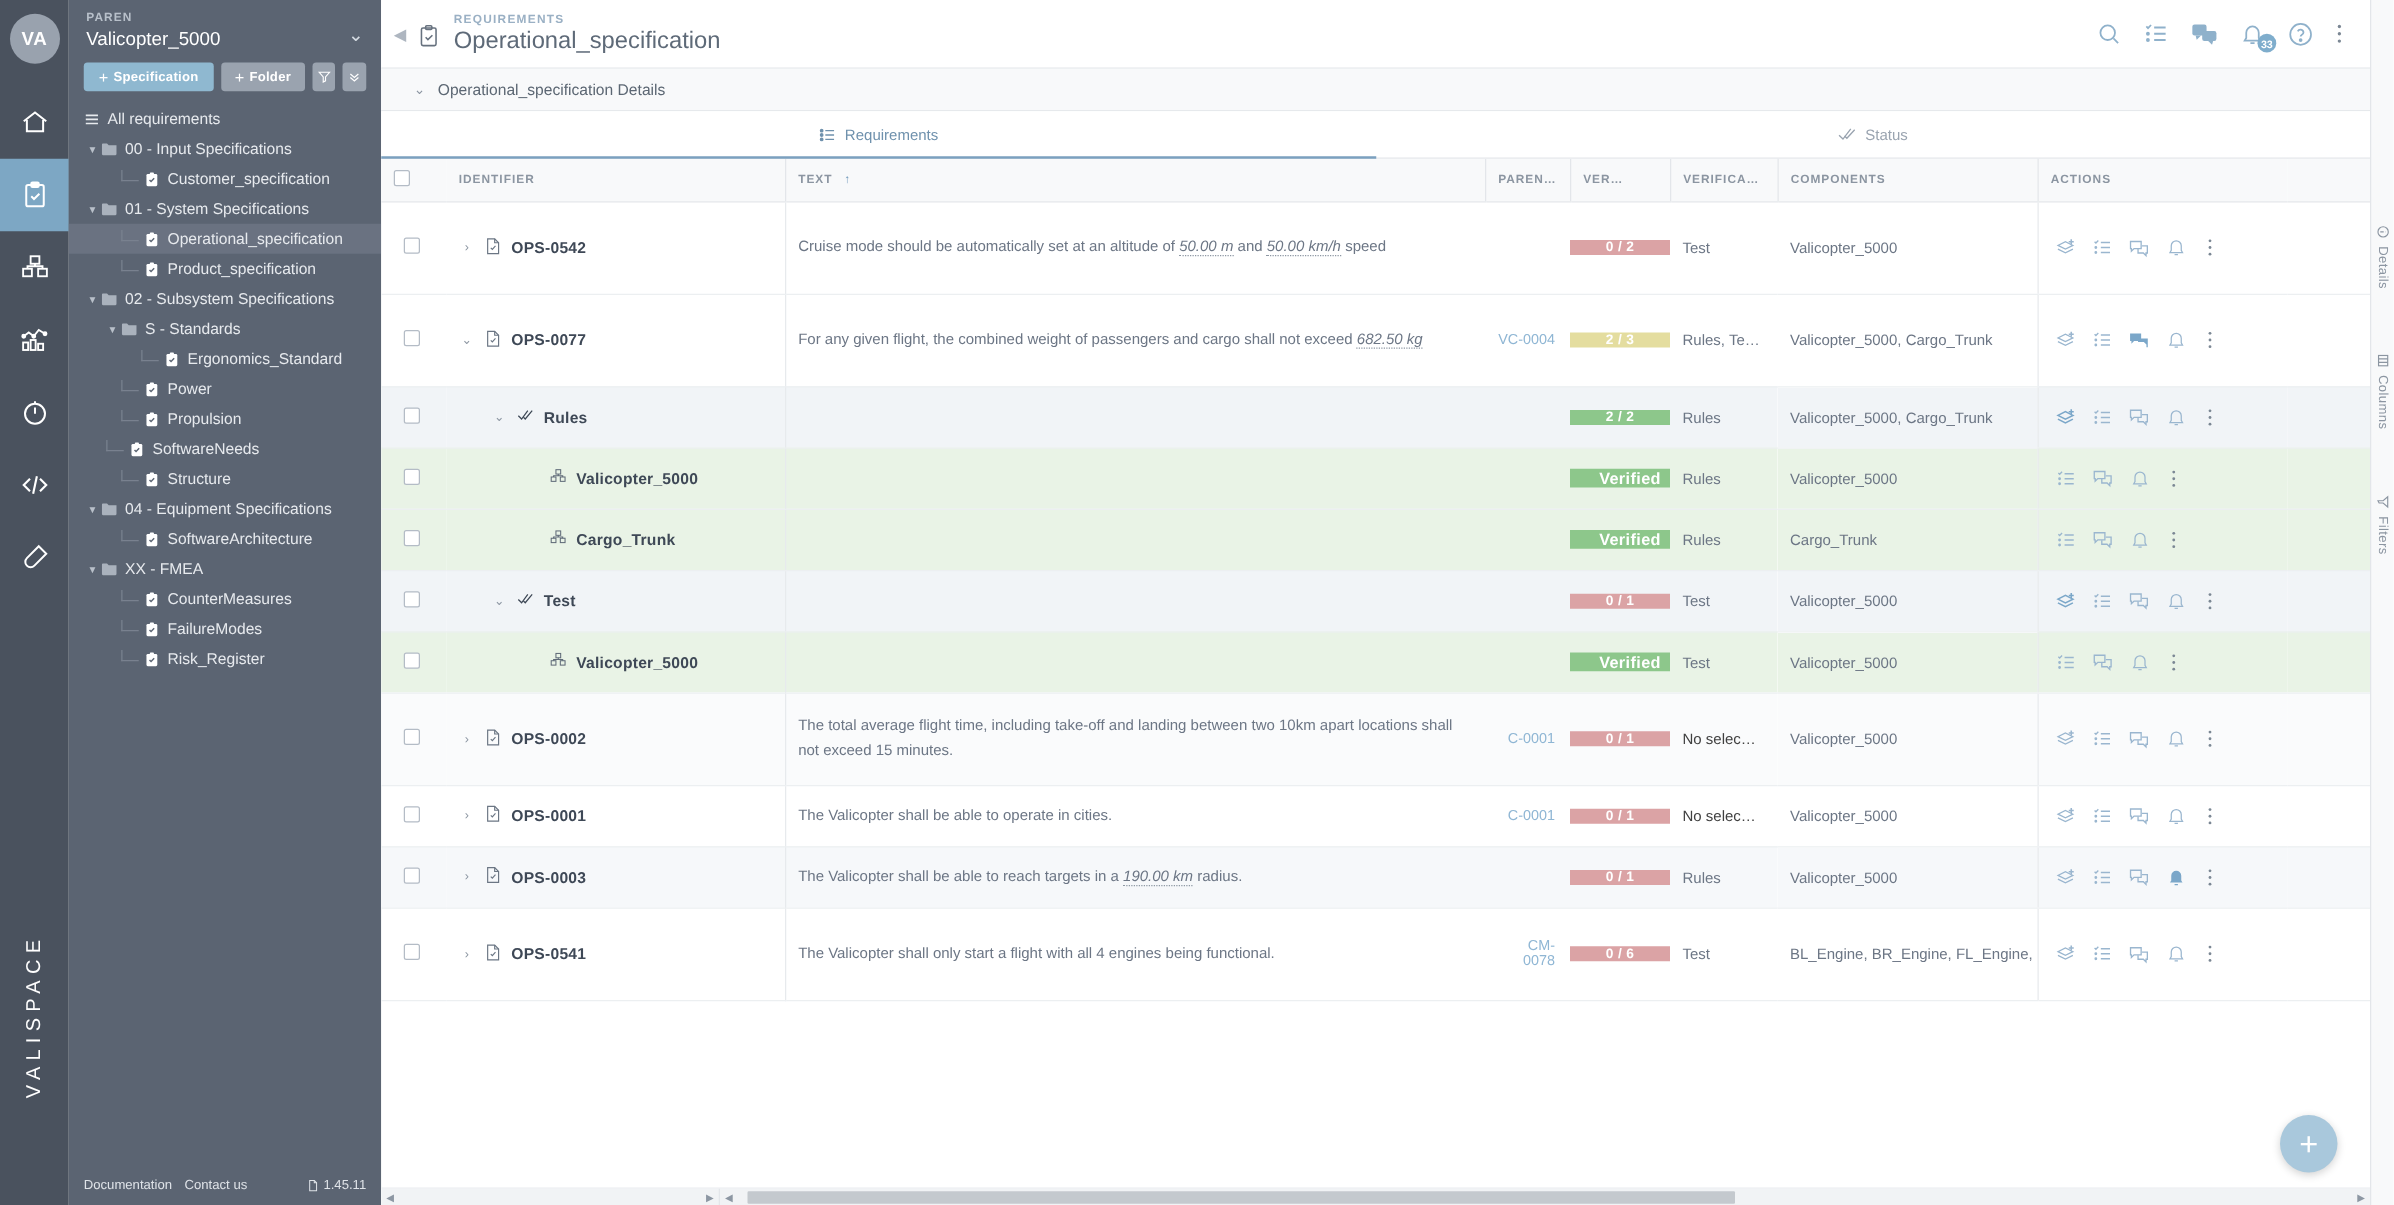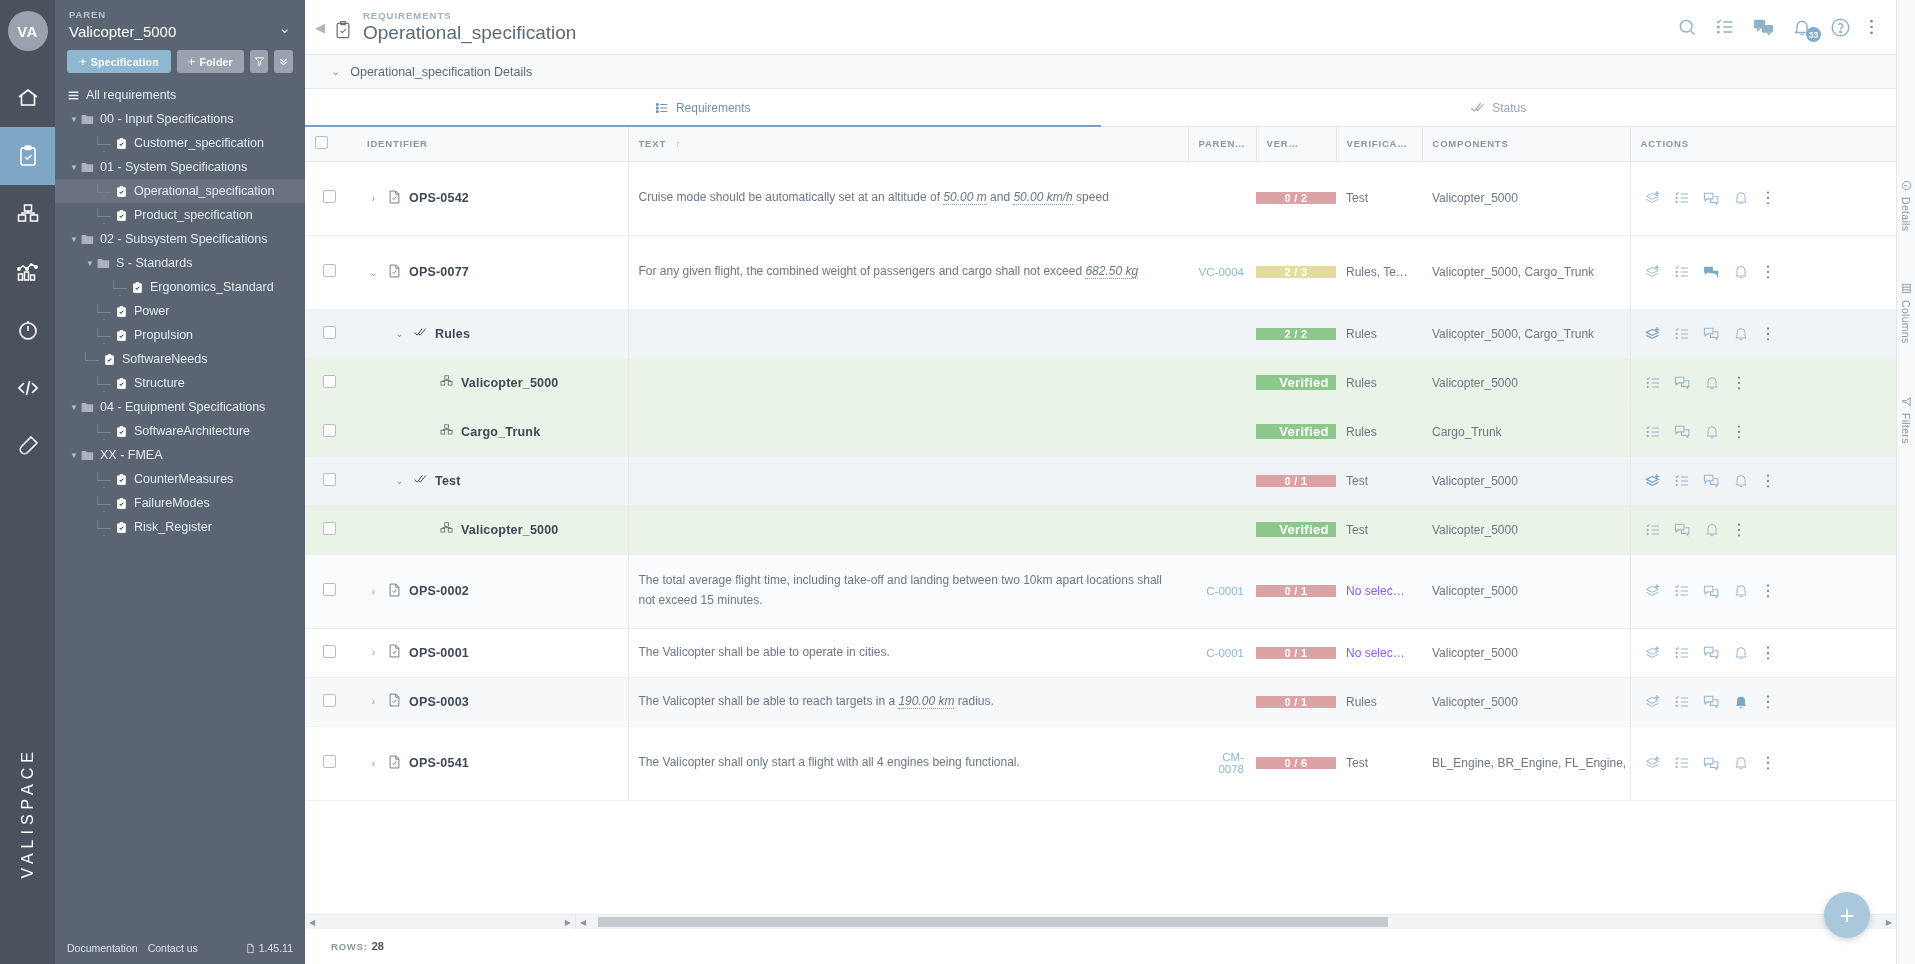--- a/index.html
+++ b/index.html
@@ -163,21 +163,21 @@
 
   tr.grp   td { background:#f1f4f7; }
   tr.child td { background:#e9f3e6; }
   tr.alt   td { background:#fafbfc; }
   tr.alt2  td { background:#f6f8fa; }
 
   .hatch { height:100%; }
   .acts { display:flex; align-items:center; gap:13px; color:#9ab6cf; }
   .acts .dots { color:#7b8794; margin-left:4px; cursor:pointer; }
   .acts span { cursor:pointer; display:flex; }
-  .muted { color:#8b5cf6; }
+  .muted { color:#404040; }
 
   
   .toolrail {
     width:19px; flex:0 0 19px; background:#f8f9fa; border-left:1px solid #e3e6ea;
     display:flex; flex-direction:column; align-items:center; padding-top:180px; gap:52px;
   }
   .toolrail .titem {
     writing-mode:vertical-rl; font-size:10.5px; color:#8b95a1;
     display:flex; align-items:center; gap:6px; cursor:pointer; letter-spacing:.3px;
   }
@@ -1291,24 +1291,20 @@
         <span class="sarrow">◀</span>
         <span class="sarrow r">▶</span>
       </div>
       <div class="sbar right">
         <span class="sarrow">◀</span>
         <span class="sthumb" style="left:22px;width:790px;"></span>
         <span class="sarrow r">▶</span>
       </div>
     </div>
 
-    <div class="statusbar">
-      <span class="lbl">ROWS:</span>
-      <span class="val">28</span>
-    </div>
 
     <div class="fab">+</div>
   </div>
 
   <div class="toolrail">
     <div class="titem">
       <svg width="11" height="11" viewBox="0 0 24 24" fill="none" stroke="#8b95a1" stroke-width="2" style="transform:rotate(90deg)">
           <circle cx="12" cy="12" r="9"></circle>
           <path d="M12 11v6M12 7.5v.5"></path>
         </svg>

